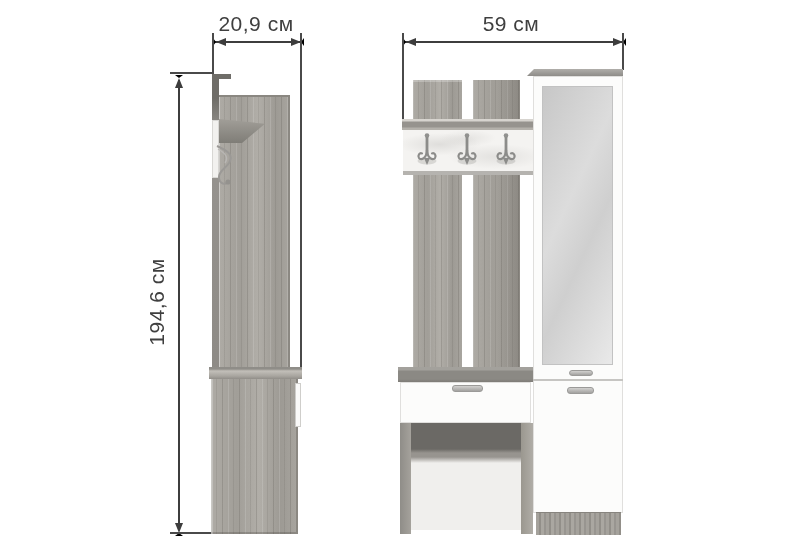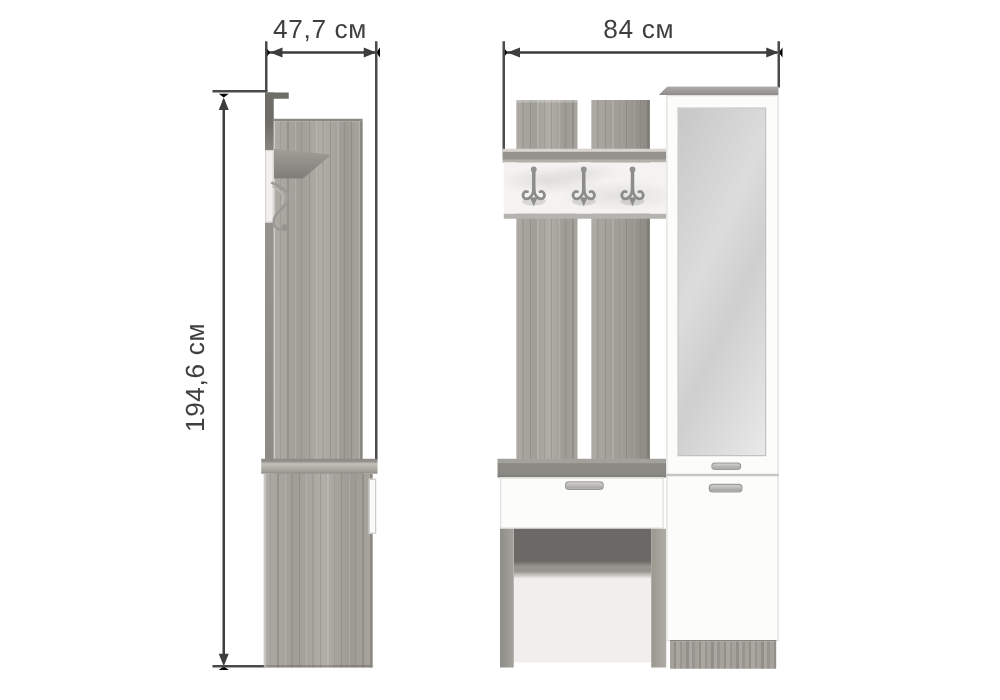--- a/index.html
+++ b/index.html
@@ -61,28 +61,28 @@
   .mirror{
     background:linear-gradient(115deg,#c7c7c7,#dcdcdc 40%,#cfcfcf 60%,#e9e9e9);
     border:1px solid #c2c2c2;box-sizing:border-box;
   }
 </style>
 </head>
 <body>
 
 <div id="canvas">
 
-  <div class="abs dim-label" style="left:196px;top:11px;width:120px;">47,7 см</div>
+  <div class="abs dim-label" style="left:196px;top:11px;width:120px;">20,9 см</div>
   <div class="abs dim-line-h" style="left:214px;top:41px;width:87px;"></div>
   <div class="abs ah ah-left" style="left:213px;top:38px;"></div>
   <div class="abs ah ah-right" style="left:291px;top:38px;"></div>
   <div class="abs ext-line-v" style="left:212px;top:33px;height:40px;"></div>
   <div class="abs ext-line-v" style="left:300px;top:33px;height:335px;"></div>
 
-  <div class="abs dim-label" style="left:451px;top:11px;width:120px;">84 см</div>
+  <div class="abs dim-label" style="left:451px;top:11px;width:120px;">59 см</div>
   <div class="abs dim-line-h" style="left:404px;top:41px;width:218px;"></div>
   <div class="abs ah ah-left" style="left:403px;top:38px;"></div>
   <div class="abs ah ah-right" style="left:613px;top:38px;"></div>
   <div class="abs ext-line-v" style="left:402px;top:33px;height:88px;"></div>
   <div class="abs ext-line-v" style="left:622px;top:33px;height:37px;"></div>
 
   <div class="abs dim-label rot90" style="left:92px;top:289px;width:130px;">194,6 см</div>
   <div class="abs dim-line-v" style="left:178px;top:80px;height:447px;"></div>
   <div class="abs ah ah-up" style="left:175px;top:75px;"></div>
   <div class="abs ah ah-down" style="left:175px;top:523px;"></div>

